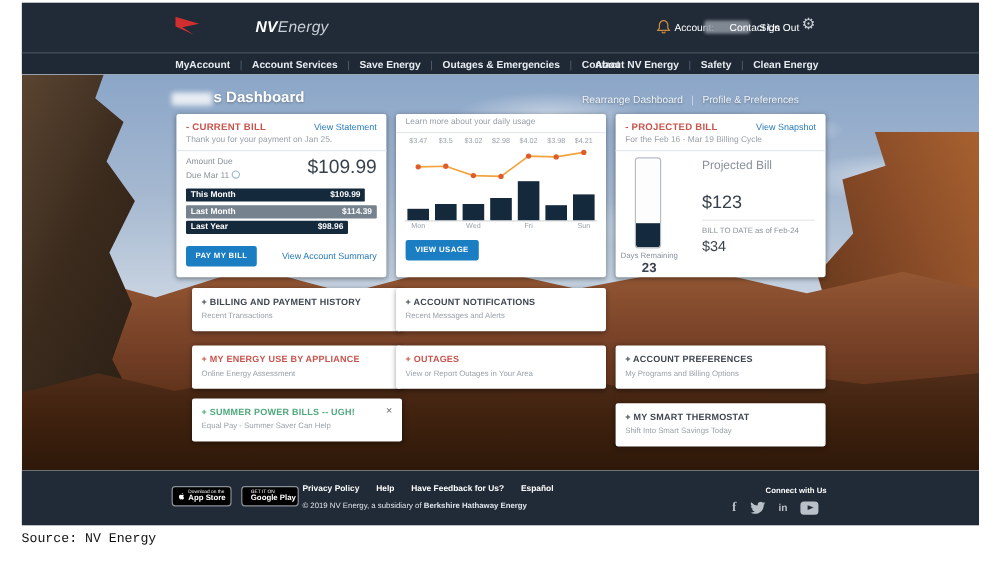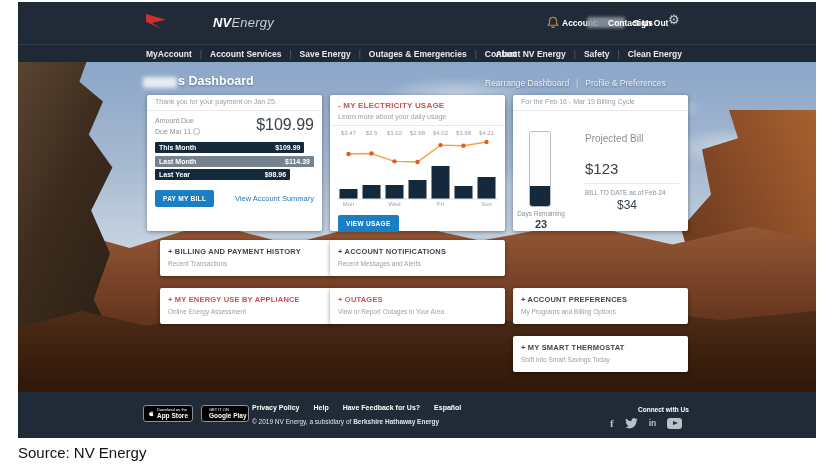--- a/index.html
+++ b/index.html
@@ -11,21 +11,21 @@
   
   .top-bar { position:absolute; left:0; top:0; width:798px; height:42px; background:#212b37; }
   .logo-mark { position:absolute; left:128px; top:12px; width:20px; height:15px; background:#d12f2f; clip-path:polygon(0 0,100% 38%,30% 58%,78% 100%,0 52%); }
   .logo-text { position:absolute; left:151px; top:13px; font-size:13px; color:#fff; font-style:italic; letter-spacing:.2px; }
   .logo-text b { font-style:italic;margin-left:44px; }
   .logo-text .lt2 { color:#c8cfd6; font-weight:400; }
   .search-box { position:absolute; left:218px; top:10px; width:140px; height:21px; border:1px solid #ccd2d8; border-radius:2px; background:rgba(255,255,255,.05); display:flex; align-items:center; padding:0 6px; gap:4px; }
   .search-box input { flex:1; background:transparent; border:none; outline:none; font-size:8.5px; color:#dfe5ea; font-family:inherit; min-width:0; }
   .search-box input::placeholder { color:#98a2ac; }
   .bell { position:absolute; left:528px; top:13px; width:14px; height:15px; }
-  .hdr-link { position:absolute; top:16px; font-size:8.5px; font-weight:bold; color:#ffffff; white-space:nowrap; }
+  .hdr-link { position:absolute; top:16px; font-size:8.5px; font-weight:normal; color:#ffffff; white-space:nowrap; }
   .account-redact { position:absolute; left:569px; top:15px; width:38px; height:11px; background:#8f98a3; opacity:.85; border-radius:2px; filter:blur(1.5px); }
   .gear { position:absolute; left:650px; top:11px; font-size:13px; color:#c6cdd4; line-height:1; }
 
   
   .nav-bar { position:absolute; left:0; top:42px; width:798px; height:18px; background:#1f2935; border-top:1px solid #303b49; }
   .nav-group { position:absolute; top:0; height:18px; display:flex; align-items:center; gap:8px; }
   .nav-left { left:128px; }
   .nav-right { right:134px; }
   .nav-item { font-size:8.5px; font-weight:bold; color:#e8ecf0; white-space:nowrap; cursor:pointer; }
   .nav-sep { color:#55606e; font-size:8.5px; }
@@ -88,21 +88,21 @@
 
   .gauge { position:absolute; left:16px; top:36px; width:22px; height:76px; border:1px solid #b5bcc3; border-radius:3px; background:#fdfdfd; overflow:hidden; }
   .gauge-fill { position:absolute; bottom:0; left:0; right:0; background:#15293d; }
   .days-label { position:absolute; left:0; top:115px; width:56px; text-align:center; font-size:6.5px; color:#8a9199; }
   .days-value { position:absolute; left:0; top:123px; width:56px; text-align:center; font-size:11px; font-weight:bold; color:#39424c; }
   .proj-col { position:absolute; left:72px; top:38px; width:94px; }
   .proj-label { font-size:10px; color:#8a9199; }
   .proj-amount { font-size:15px; color:#39424c; margin-top:16px; }
   .proj-divider { border-top:1px solid #e5e8ec; margin:6px 0 5px 0; }
   .btd-label { font-size:6.5px; color:#8a9199; }
-  .btd-amount { font-size:12px; color:#39424c; margin-top:2px;margin-left:32px; }
+  .btd-amount { font-size:12px; color:#39424c; margin-top:2px; }
 
   
   .tile { position:absolute; width:175px; height:36px; background:#fff; border-radius:2px; box-shadow:0 1px 4px rgba(0,0,0,.4); padding:7px 8px; }
   .tile-title { font-size:7.5px; font-weight:bold; color:#3f4750; letter-spacing:.2px; cursor:pointer; white-space:nowrap; }
   .tile.red .tile-title { color:#c9544d; }
   .tile.green .tile-title { color:#4fa97c; }
   .tile-sub { font-size:6.5px; color:#9aa2aa; margin-top:4px; white-space:nowrap; }
   .r1 { top:238px; } .r2 { top:286px; } .r3 { top:330px; }
   .c1 { left:142px; } .c2 { left:312px; } .c3 { left:495px;margin-top:48px; }
   .tile-close { position:absolute; right:8px; top:6px; font-size:9px; color:#6a7076; cursor:pointer; line-height:1; }
@@ -119,21 +119,21 @@
   .footer-link { font-size:7px; font-weight:bold; color:#fff; white-space:nowrap; cursor:pointer; }
   .footer-copy { position:absolute; left:234px; top:26px; font-size:6.5px; color:#dfe4ea; }
   .connect-label { position:absolute; left:620px; top:14px; font-size:6.5px; font-weight:bold; color:#fff; }
   .social-row { position:absolute; left:592px; top:25px; display:flex; gap:11px; align-items:center; height:12px; }
   .soc { color:#b9c0c8; cursor:pointer; display:flex; align-items:center; }
   .soc-f { font-size:11px; font-weight:bold; font-family:"Liberation Serif",serif; }
   .soc-in { font-size:8.5px; font-weight:bold; }
   .yt-box { width:15px; height:11px; background:#b9c0c8; border-radius:3px; position:relative; }
   .yt-box::after { content:""; position:absolute; left:5.5px; top:3px; border-left:5px solid #212b37; border-top:2.8px solid transparent; border-bottom:2.8px solid transparent; }
 
-  .source-caption { position:absolute; left:18px; top:444px; font-size:15px; color:#111; }
+  .source-caption { position:absolute; left:18px; top:444px; font-size:11px; color:#111;font-family:Liberation Mono, monospace; }
 </style>
 </head>
 <body>
 
 <div class="screen">
 
   <div class="top-bar">
     <div class="logo-mark"></div>
     <div class="logo-text"><b>NV</b><span class="lt2">Energy</span></div>
 
@@ -180,20 +180,24 @@
 
   <div class="name-redact"></div>
   <div class="dash-title">s Dashboard</div>
   <div class="dash-links">
     <span class="dash-link">Rearrange Dashboard</span>
     <span class="dash-sep">|</span>
     <span class="dash-link">Profile &amp; Preferences</span>
   </div>
 
   <div class="card card-1">
+    <div class="card-head">
+      <span class="card-title">- CURRENT BILL</span>
+      <span class="card-link">View Statement</span>
+    </div>
     <div class="card-sub">Thank you for your payment on Jan 25.</div>
     <div class="amount-row">
       <div class="amount-labels">
         <div>Amount Due</div>
         <div><span>Due Mar 11</span><span class="info-circle"></span></div>
       </div>
       <div class="big-amount">$109.99</div>
     </div>
     <div class="bill-rows">
       <div class="bill-row dark" style="width: 94%;">
@@ -209,23 +213,20 @@
         <span>$98.96</span>
       </div>
     </div>
     <div class="card-actions">
       <button class="btn-primary">PAY MY BILL</button>
       <span class="link-small">View Account Summary</span>
     </div>
   </div>
 
   <div class="card card-2">
-    <div class="card-head">
-      <span class="card-title">- MY ELECTRICITY USAGE</span>
-    </div>
     <div class="card-sub">Learn more about your daily usage</div>
     <div class="usage-values-row">
         <span>$3.47</span>
         <span>$3.5</span>
         <span>$3.02</span>
         <span>$2.98</span>
         <span>$4.02</span>
         <span>$3.98</span>
         <span>$4.21</span>
       </div>
@@ -255,20 +256,24 @@
         <span>Fri</span>
         <span></span>
         <span>Sun</span>
       </div>
     <div class="view-usage-wrap">
       <button class="btn-primary">VIEW USAGE</button>
     </div>
   </div>
 
   <div class="card card-3">
+    <div class="card-head">
+      <span class="card-title">- PROJECTED BILL</span>
+      <span class="card-link">View Snapshot</span>
+    </div>
     <div class="card-sub">For the Feb 16 - Mar 19 Billing Cycle</div>
     <div class="gauge">
       <div class="gauge-fill" style="height: 27%;"></div>
     </div>
     <div class="days-label">Days Remaining</div>
     <div class="days-value">23</div>
     <div class="proj-col">
       <div class="proj-label">Projected Bill</div>
       <div class="proj-amount">$123</div>
       <div class="proj-divider"></div>
@@ -293,20 +298,25 @@
     <div class="tile-title">+ MY ENERGY USE BY APPLIANCE</div>
     <div class="tile-sub">Online Energy Assessment</div>
   </div>
   <div class="tile r2 c2 red">
     <div class="tile-title">+ OUTAGES</div>
     <div class="tile-sub">View or Report Outages in Your Area</div>
   </div>
   <div class="tile r2 c3 dark">
     <div class="tile-title">+ MY SMART THERMOSTAT</div>
     <div class="tile-sub">Shift Into Smart Savings Today</div>
+  </div>
+  <div class="tile green r3 c1">
+    <div class="tile-title">+ SUMMER POWER BILLS -- UGH!</div>
+    <div class="tile-sub">Equal Pay - Summer Saver Can Help</div>
+    <span class="tile-close">×</span>
   </div>
 
   <div class="footer">
     <div class="badge badge-appstore">
       <svg width="9" height="11" viewBox="0 0 14 16">
         <path d="M11.18 8.6c-.02-1.6 1.3-2.37 1.36-2.41-.74-1.08-1.9-1.23-2.3-1.25-.98-.1-1.9.58-2.4.58-.5 0-1.26-.57-2.07-.55-1.06.02-2.05.62-2.6 1.57-1.1 1.92-.28 4.77.8 6.33.53.76 1.16 1.62 1.98 1.59.8-.03 1.1-.51 2.06-.51.96 0 1.23.51 2.07.5.86-.02 1.4-.78 1.92-1.55.6-.89.86-1.75.87-1.79-.02-.01-1.67-.64-1.69-2.51z" fill="#fff"></path>
         <path d="M9.84 3.9c.44-.53.74-1.27.66-2-.64.02-1.4.42-1.86.95-.4.47-.76 1.22-.66 1.94.7.05 1.42-.36 1.86-.89z" fill="#fff"></path>
       </svg>
       <span class="badge-text">
           <span class="badge-l1">Download on the</span>

